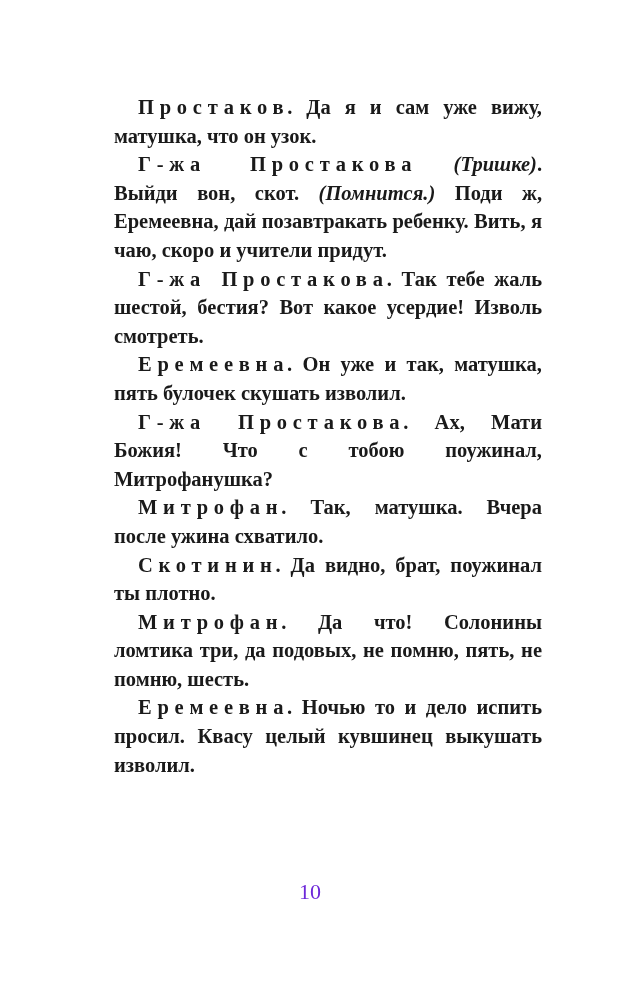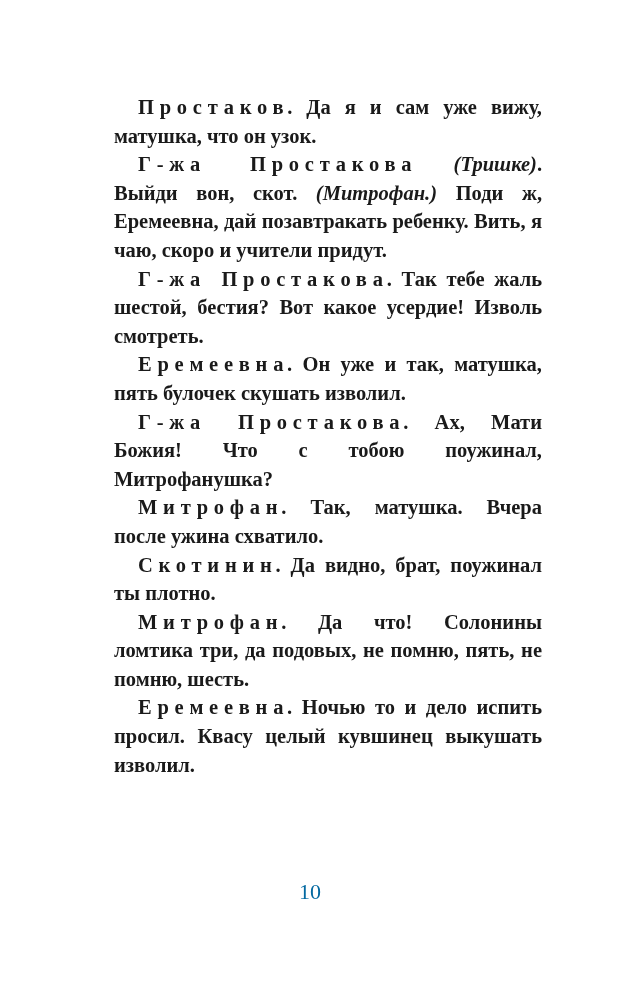--- a/index.html
+++ b/index.html
@@ -8,29 +8,29 @@
     position:absolute; left:114px; top:93px; width:428px;
     font-family:"Liberation Serif","DejaVu Serif",serif;
     font-size:20.5px; line-height:28.6px; color:#1a1a1a;
     text-align:justify;
   }
   .para { margin:0; text-indent:24px; text-align:justify;font-weight:bold; }
   .speaker { letter-spacing:0.28em; margin-right:-0.1em; }
   .stage { font-style:italic; }
   .pagenum {
     position:absolute; left:0; width:620px; top:879px; text-align:center;
-    font-family:"Liberation Serif","DejaVu Serif",serif; font-size:22px; color:#0369a1;
+    font-family:"Liberation Serif","DejaVu Serif",serif; font-size:22px; color:#6d28d9;
   }
 </style>
 </head>
 <body>
 
 <div class="page" id="page">
     <p class="para"><span class="speaker">Простаков</span><span>. Да я и сам уже вижу, матушка, что он узок.</span></p>
-    <p class="para"><span class="speaker">Г-жа Простакова</span><span> </span><span class="stage">(Тришке)</span><span>. Выйди вон, скот. </span><span class="stage">(Митрофан.)</span><span> Поди ж, Еремеевна, дай позавтракать ребенку. Вить, я чаю, скоро и учители придут.</span></p>
+    <p class="para"><span class="speaker">Г-жа Простакова</span><span> </span><span class="stage">(Тришке)</span><span>. Выйди вон, скот. </span><span class="stage">(Помнится.)</span><span> Поди ж, Еремеевна, дай позавтракать ребенку. Вить, я чаю, скоро и учители придут.</span></p>
     <p class="para"><span class="speaker">Г-жа Простакова</span><span>. Так тебе жаль шестой, бестия? Вот какое усердие! Изволь смотреть.</span></p>
     <p class="para"><span class="speaker">Еремеевна</span><span>. Он уже и так, матушка, пять булочек скушать изволил.</span></p>
     <p class="para"><span class="speaker">Г-жа Простакова</span><span>. Ах, Мати Божия! Что с тобою поужинал, Митрофанушка?</span></p>
     <p class="para"><span class="speaker">Митрофан</span><span>. Так, матушка. Вчера после ужина схватило.</span></p>
     <p class="para"><span class="speaker">Скотинин</span><span>. Да видно, брат, поужинал ты плотно.</span></p>
     <p class="para"><span class="speaker">Митрофан</span><span>. Да что! Солонины ломтика три, да подовых, не помню, пять, не помню, шесть.</span></p>
     <p class="para"><span class="speaker">Еремеевна</span><span>. Ночью то и дело испить просил. Квасу целый кувшинец выкушать изволил.</span></p>
   </div>
 <div class="pagenum">10</div>
 

